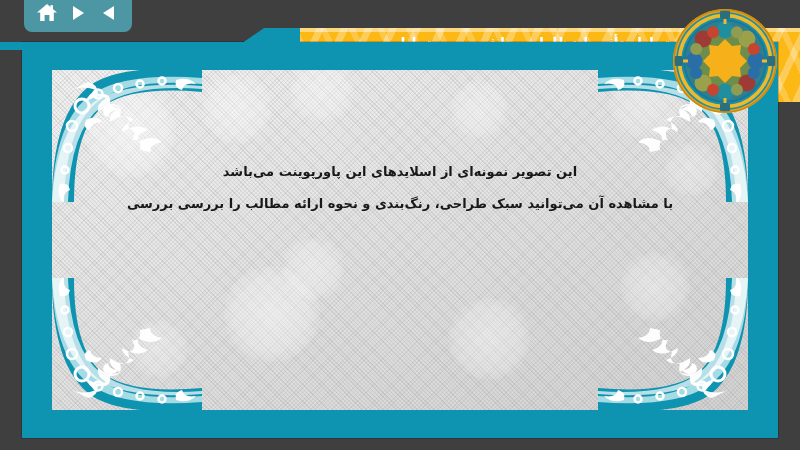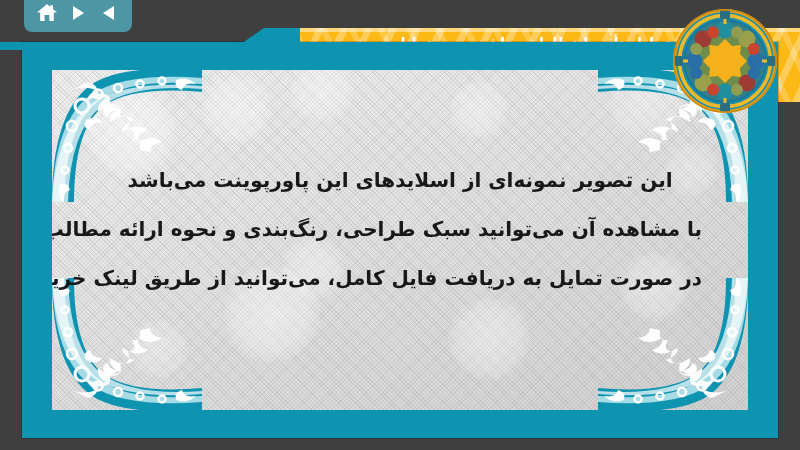--- a/index.html
+++ b/index.html
@@ -127,21 +127,21 @@
   .corner.tl{left:0;top:0;}
   .corner.tr{right:0;top:0;transform:scaleX(-1);}
   .corner.bl{left:0;bottom:0;transform:scaleY(-1);}
   .corner.br{right:0;bottom:0;transform:scale(-1,-1);}
 
   
   .body-text{
     position:absolute;left:0;right:0;top:86px;
     direction:rtl;text-align:center;
     color:#18181a;
-    font-size:20px;
+    font-size:13px;
     line-height:2.44;
     font-weight:bold;
     padding:0 46px;
     box-sizing:border-box;
     z-index:6;
   }
   .body-text p{margin:0;white-space:nowrap;}
 
   
   .medallion{
@@ -259,21 +259,20 @@
             <path d="M52 38 q9 -5 14 2 q-9 0 -10 7 q-7 -2 -4 -9 Z"></path>
             <path d="M124 10 q12 -4 20 4 q-12 -2 -14 6 q-8 -2 -6 -10 Z"></path>
             <path d="M8 114 q-4 12 4 20 q-2 -12 6 -14 q-2 -8 -10 -6 Z"></path>
           </g>
         </svg>
       </div>
 
       <div class="body-text">
         <p>این تصویر نمونه‌ای از اسلایدهای این پاورپوینت می‌باشد</p>
         <p>با مشاهده آن می‌توانید سبک طراحی، رنگ‌بندی و نحوه ارائه مطالب را بررسی بررسی</p>
-        <p>در صورت تمایل به دریافت فایل کامل، می‌توانید از طریق لینک خرید اقدام فرمایید</p>
       </div>
     </div>
   </div>
 
   <div class="banner-wrap">
     <div class="teal-flag"></div>
     <div class="teal-flag-2"></div>
   </div>
 
   <div class="title-banner">

